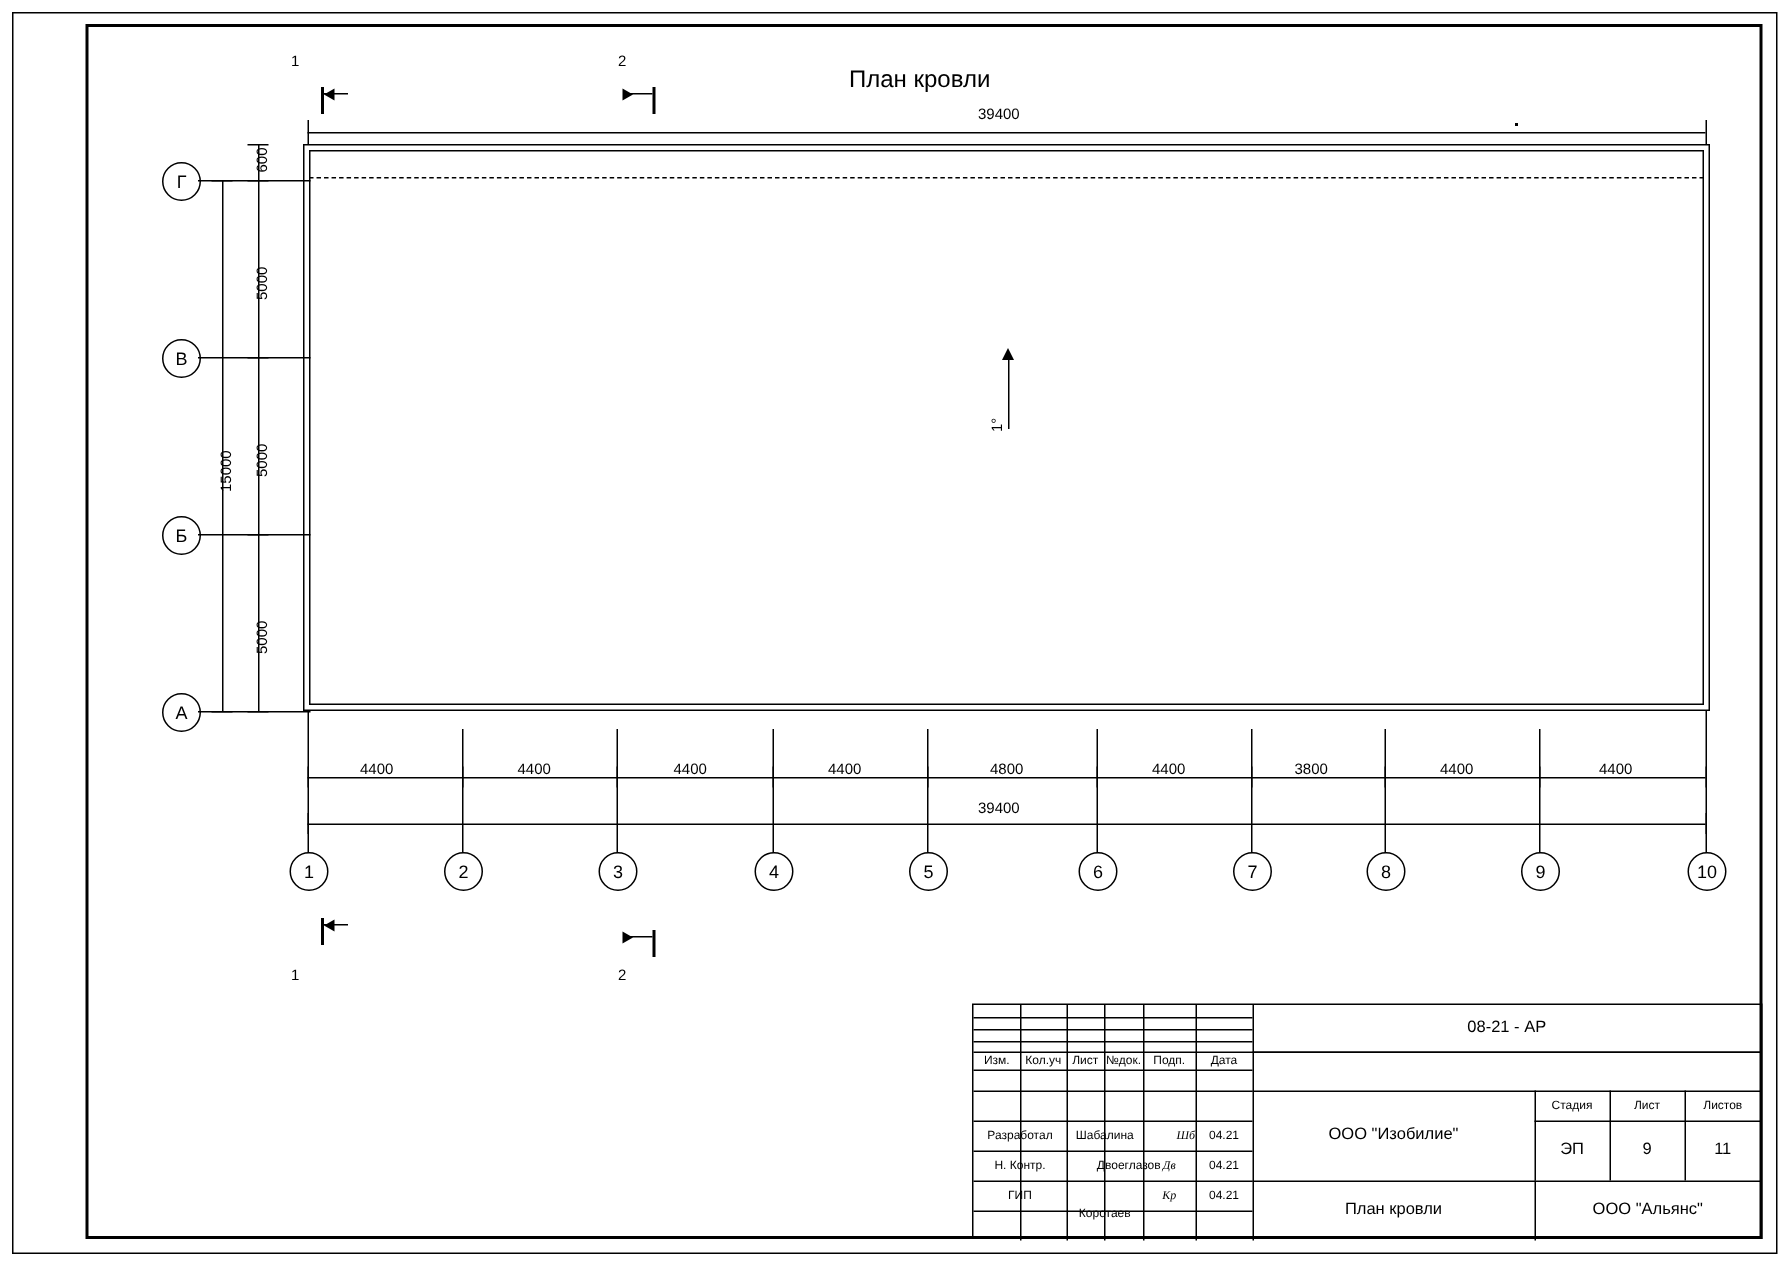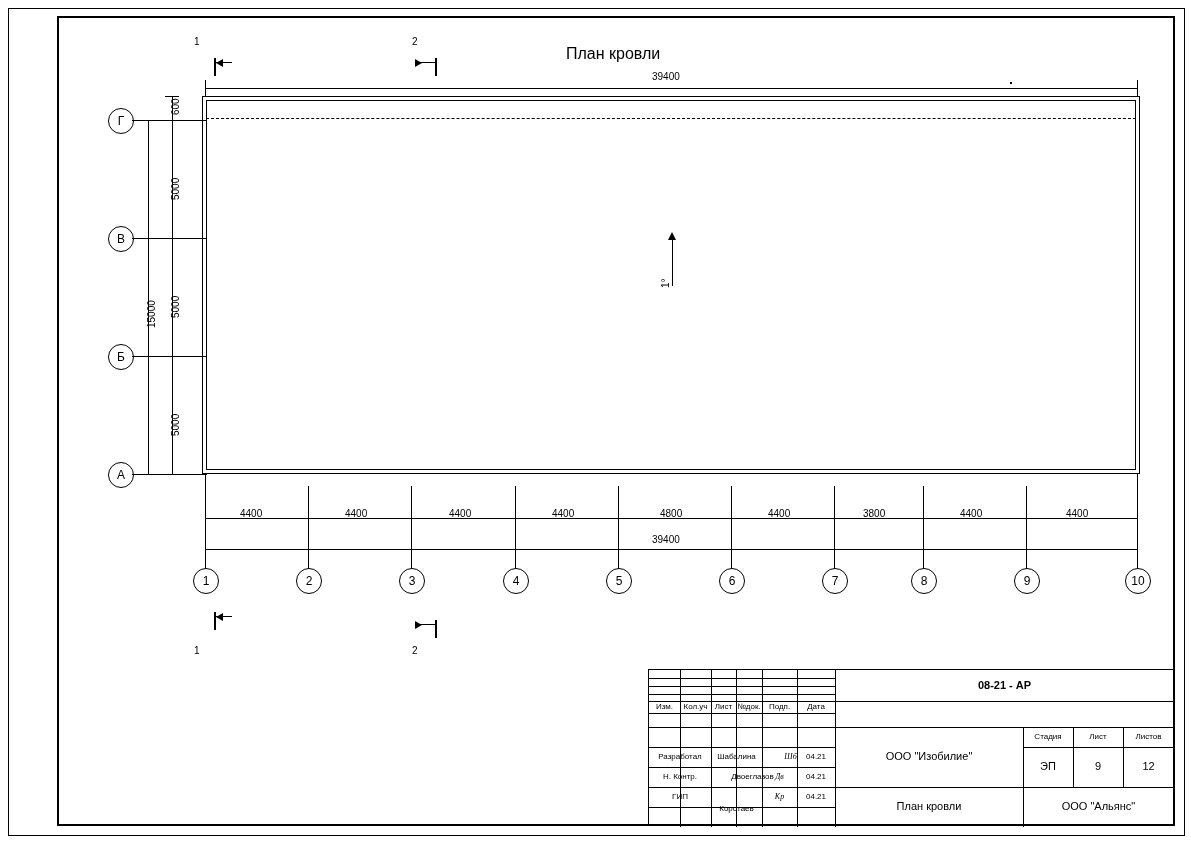--- a/index.html
+++ b/index.html
@@ -32,21 +32,21 @@
   
   .slope-arrow{position:absolute;}
   .slope-arrow .stem{position:absolute;width:0;border-left:1px solid #000;}
   .slope-arrow .head{position:absolute;width:0;height:0;border-left:4px solid transparent;border-right:4px solid transparent;border-bottom:8px solid #000;}
 
   
   #stamp{position:absolute;left:648px;top:669px;width:527px;height:157px;border:1px solid #000;box-sizing:border-box;}
   #stamp .cell{position:absolute;display:flex;align-items:center;justify-content:center;text-align:center;font-size:8px;line-height:1.05;color:#000;overflow:hidden;}
   #stamp .cell.c10{font-size:10px;}
   #stamp .cell.c11{font-size:11px;}
-  #stamp .cell.b{font-weight:bold;}
+  #stamp .cell.b{font-weight:normal;}
   .sig{font-family:"Liberation Serif", serif;font-style:italic;font-size:11px;}
 </style>
 </head>
 <body>
 
 <div id="sheet">
 
   <div class="frame-outer"></div>
   <div class="frame-inner"></div>
 
@@ -231,17 +231,17 @@
     <div class="cell c11" style="left:186px;top:57px;width:188px;height:60px;">ООО "Изобилие"</div>
     <div class="cell c11" style="left:186px;top:117px;width:188px;height:40px;">План кровли</div>
     <div class="cell c11" style="left:374px;top:117px;width:151px;height:40px;">ООО "Альянс"</div>
 
     <div class="cell" style="left:374px;top:57px;width:50px;height:20px;">Стадия</div>
     <div class="cell" style="left:424px;top:57px;width:50px;height:20px;">Лист</div>
     <div class="cell" style="left:474px;top:57px;width:51px;height:20px;">Листов</div>
 
     <div class="cell c11" style="left:374px;top:77px;width:50px;height:40px;">ЭП</div>
     <div class="cell c11" style="left:424px;top:77px;width:50px;height:40px;">9</div>
-    <div class="cell c11" style="left:474px;top:77px;width:51px;height:40px;">12</div>
+    <div class="cell c11" style="left:474px;top:77px;width:51px;height:40px;">11</div>
 
   </div>
 
 </div>
 
 </body></html>

